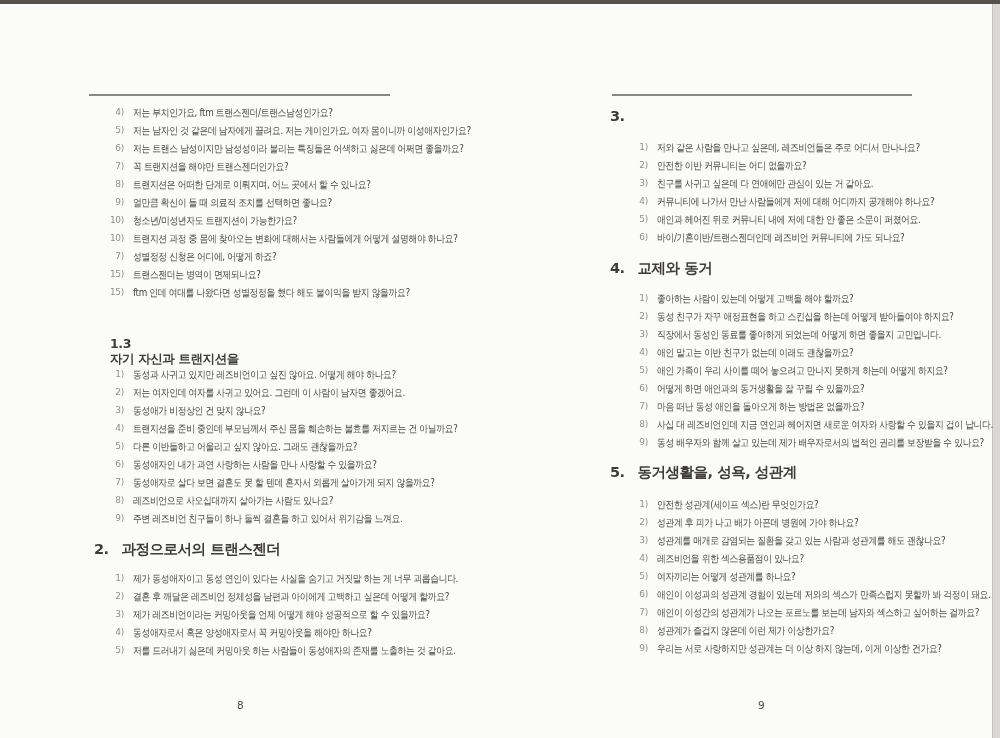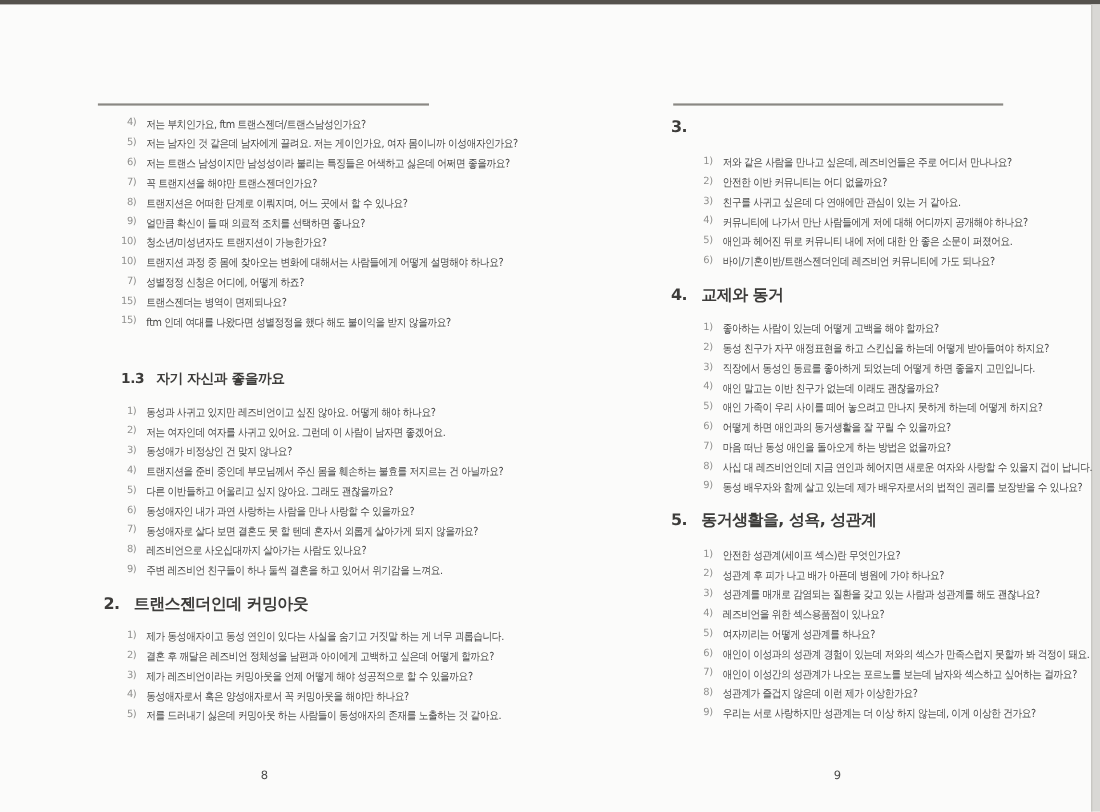--- a/index.html
+++ b/index.html
@@ -50,21 +50,21 @@
     font-weight:bold; color:#3d3c3a; font-size:14.5px; letter-spacing:-0.5px;
     white-space:nowrap;
   }
   .page-left  .heading { left:94px; }
   .page-right .heading { left:110px; }
   .heading .sec-num { flex:none; margin-right:13px; }
 
   .subheading {
     position:absolute; display:flex; align-items:baseline;
     font-weight:bold; color:#3d3c3a; font-size:12.5px; letter-spacing:-0.4px;
-    white-space:nowrap; left:110px;
+    white-space:nowrap; left:110px;flex-direction:column;
   }
   .subheading .sec-num { flex:none; margin-right:11px; }
 
   
   #lp-items-1   { top:105px; }
   #lp-subhead   { top:336px; }
   #lp-items-2   { top:367px; }
   #lp-heading-2 { top:540px; }
   #lp-items-3   { top:571px; }
 
@@ -133,21 +133,21 @@
         <span class="txt">트랜스젠더는 병역이 면제되나요?</span>
       </li>
       <li class="item">
         <span class="num">15)</span>
         <span class="txt">ftm 인데 여대를 나왔다면 성별정정을 했다 해도 불이익을 받지 않을까요?</span>
       </li>
     </ol>
 
   <div class="subheading" id="lp-subhead">
     <span class="sec-num">1.3</span>
-    <span class="sec-title">자기 자신과 좋을까요</span>
+    <span class="sec-title">자기 자신과 트랜지션을</span>
   </div>
 
   <ol class="items" id="lp-items-2">
       <li class="item">
         <span class="num">1)</span>
         <span class="txt">동성과 사귀고 있지만 레즈비언이고 싶진 않아요. 어떻게 해야 하나요?</span>
       </li>
       <li class="item">
         <span class="num">2)</span>
         <span class="txt">저는 여자인데 여자를 사귀고 있어요. 그런데 이 사람이 남자면 좋겠어요.</span>
@@ -177,21 +177,21 @@
         <span class="txt">레즈비언으로 사오십대까지 살아가는 사람도 있나요?</span>
       </li>
       <li class="item">
         <span class="num">9)</span>
         <span class="txt">주변 레즈비언 친구들이 하나 둘씩 결혼을 하고 있어서 위기감을 느껴요.</span>
       </li>
     </ol>
 
   <div class="heading" id="lp-heading-2">
     <span class="sec-num">2.</span>
-    <span class="sec-title">트랜스젠더인데 커밍아웃</span>
+    <span class="sec-title">과정으로서의 트랜스젠더</span>
   </div>
 
   <ol class="items" id="lp-items-3">
       <li class="item">
         <span class="num">1)</span>
         <span class="txt">제가 동성애자이고 동성 연인이 있다는 사실을 숨기고 거짓말 하는 게 너무 괴롭습니다.</span>
       </li>
       <li class="item">
         <span class="num">2)</span>
         <span class="txt">결혼 후 깨달은 레즈비언 정체성을 남편과 아이에게 고백하고 싶은데 어떻게 할까요?</span>

